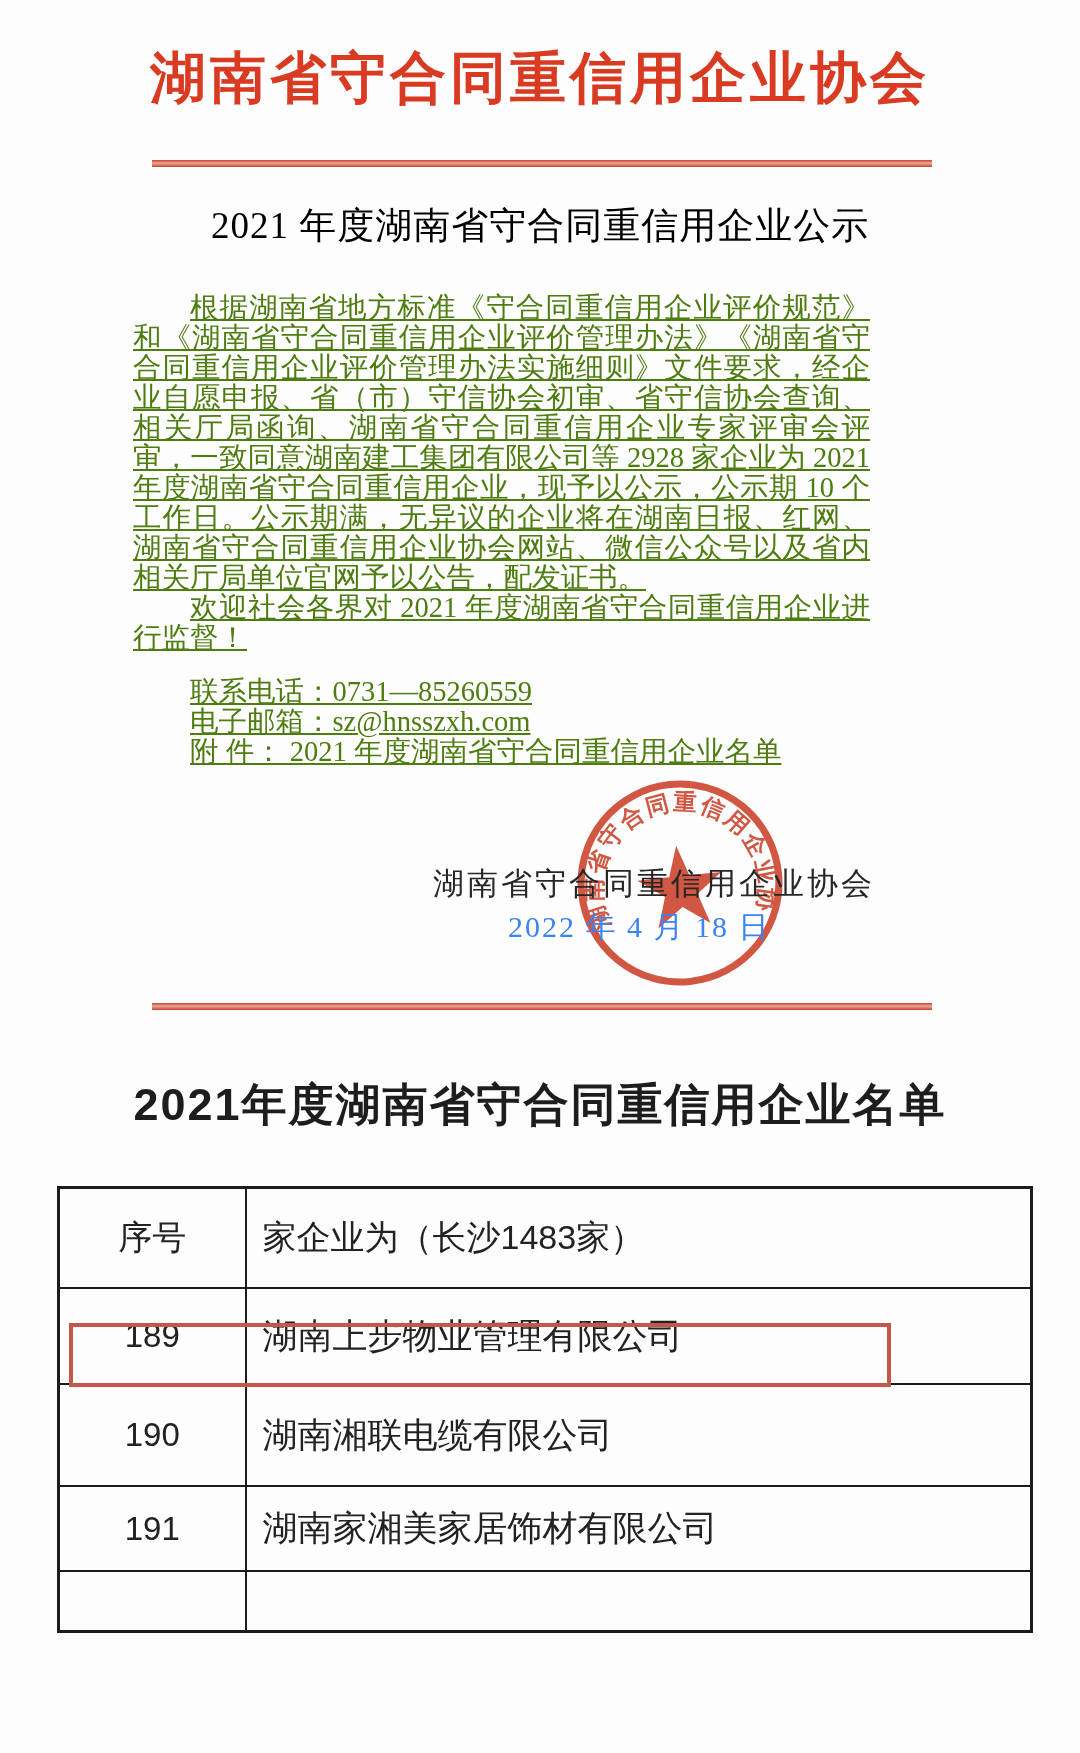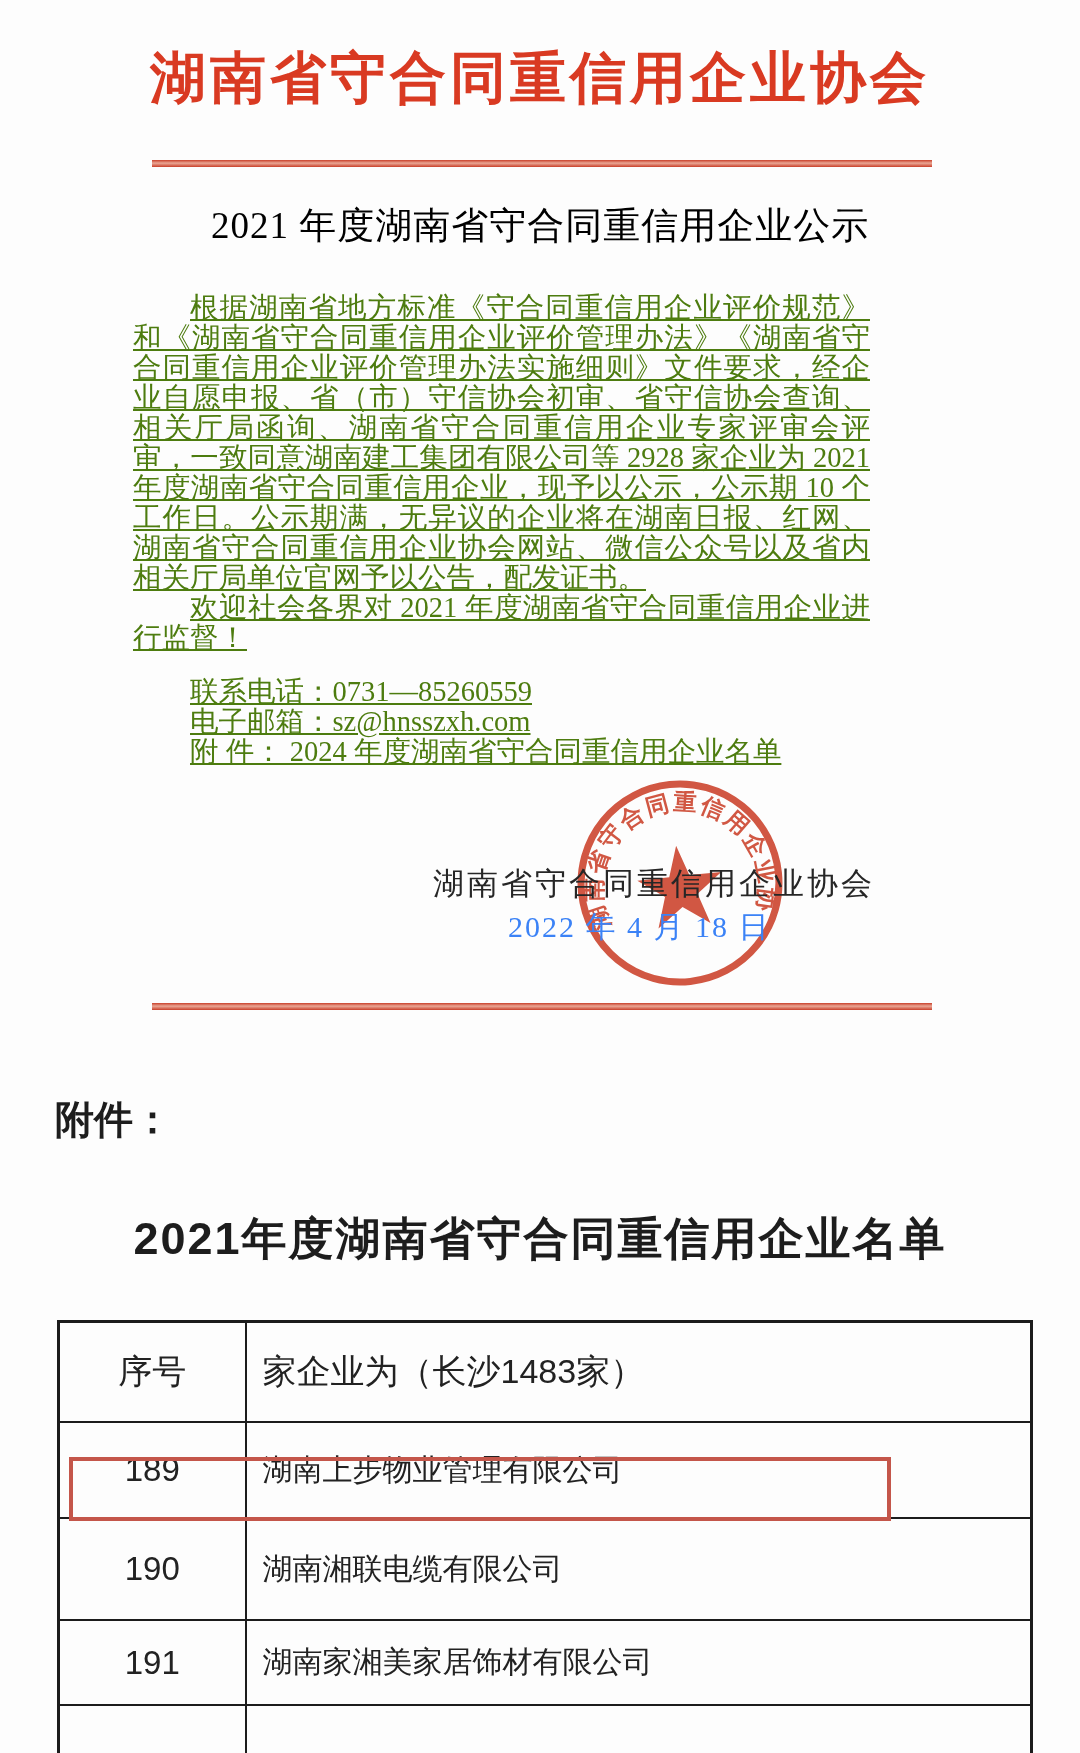--- a/index.html
+++ b/index.html
@@ -88,21 +88,21 @@
     padding:16px;
     vertical-align:middle;
     margin-left:12px;
   }
   table.companies{border:3px solid #1c1c1c;}
   col.c-no{width:187px;}
   th.h-no,td.c-no{
     text-align:center;font-size:33px;font-weight:normal;
   }
   th.h-name,td.c-name{
-    text-align:left;padding-left:26px;font-size:30px;font-weight:normal;
+    text-align:left;padding-left:26px;font-size:35px;font-weight:normal;
   }
   th.h-no,th.h-name{height:66px;font-size:34px;}
   tr.r-std td{height:62px;}
   tr.r-hi td{height:68px;}
   tr.r-last td{height:51px;}
   tr.r-cut td{height:26px;}
   .highlight-box{
     display:none;
     position:absolute;
     left:12px;width:814px;
@@ -122,21 +122,21 @@
 
   <div class="body-text">
     <p>根据湖南省地方标准《守合同重信用企业评价规范》和《湖南省守合同重信用企业评价管理办法》《湖南省守合同重信用企业评价管理办法实施细则》文件要求，经企业自愿申报、省（市）守信协会初审、省守信协会查询、相关厅局函询、湖南省守合同重信用企业专家评审会评审，一致同意湖南建工集团有限公司等 2928 家企业为 2021 年度湖南省守合同重信用企业，现予以公示，公示期 10 个工作日。公示期满，无异议的企业将在湖南日报、红网、湖南省守合同重信用企业协会网站、微信公众号以及省内相关厅局单位官网予以公告，配发证书。</p>
     <p>欢迎社会各界对 2021 年度湖南省守合同重信用企业进行监督！</p>
     <div class="contact-lines">
 
         <div>联系电话：0731—85260559</div>
 
         <div>电子邮箱：sz@hnsszxh.com</div>
 
-        <div>附 件： 2024 年度湖南省守合同重信用企业名单</div>
+        <div>附 件： 2021 年度湖南省守合同重信用企业名单</div>
       </div>
   </div>
 
   <div class="sign-block">
     <svg class="stamp" viewBox="0 0 210 210">
       <defs>
         <path id="seal-arc" d="M 32.7 140 A 78 78 0 1 1 177.3 140" fill="none"></path>
       </defs>
       <circle cx="105" cy="105" r="98" fill="none" stroke-width="7" stroke="#cf4a33"></circle>
       <polygon points="105,68 115,98.2 146.8,98.4 121.2,117.3 130.9,147.6 105,129 79.1,147.6 88.8,117.3 63.2,98.4 95,98.2" fill="#cf4a33"></polygon>
@@ -144,21 +144,20 @@
         <textPath href="#seal-arc">湖南省守合同重信用企业协会</textPath>
       </text>
     </svg>
     <div class="signer">湖南省守合同重信用企业协会</div>
     <div class="sign-date">2022 年 4 月 18 日</div>
   </div>
 
   <div class="red-rule bottom"></div>
 
   <div class="attach">
-    <div class="attach-label">附件：</div>
     <div class="attach-title">2021年度湖南省守合同重信用企业名单</div>
 
     <div class="table-wrap">
       <table class="companies">
         <colgroup>
             <col class="c-no">
             <col>
           </colgroup>
         <thead>
           <tr>

